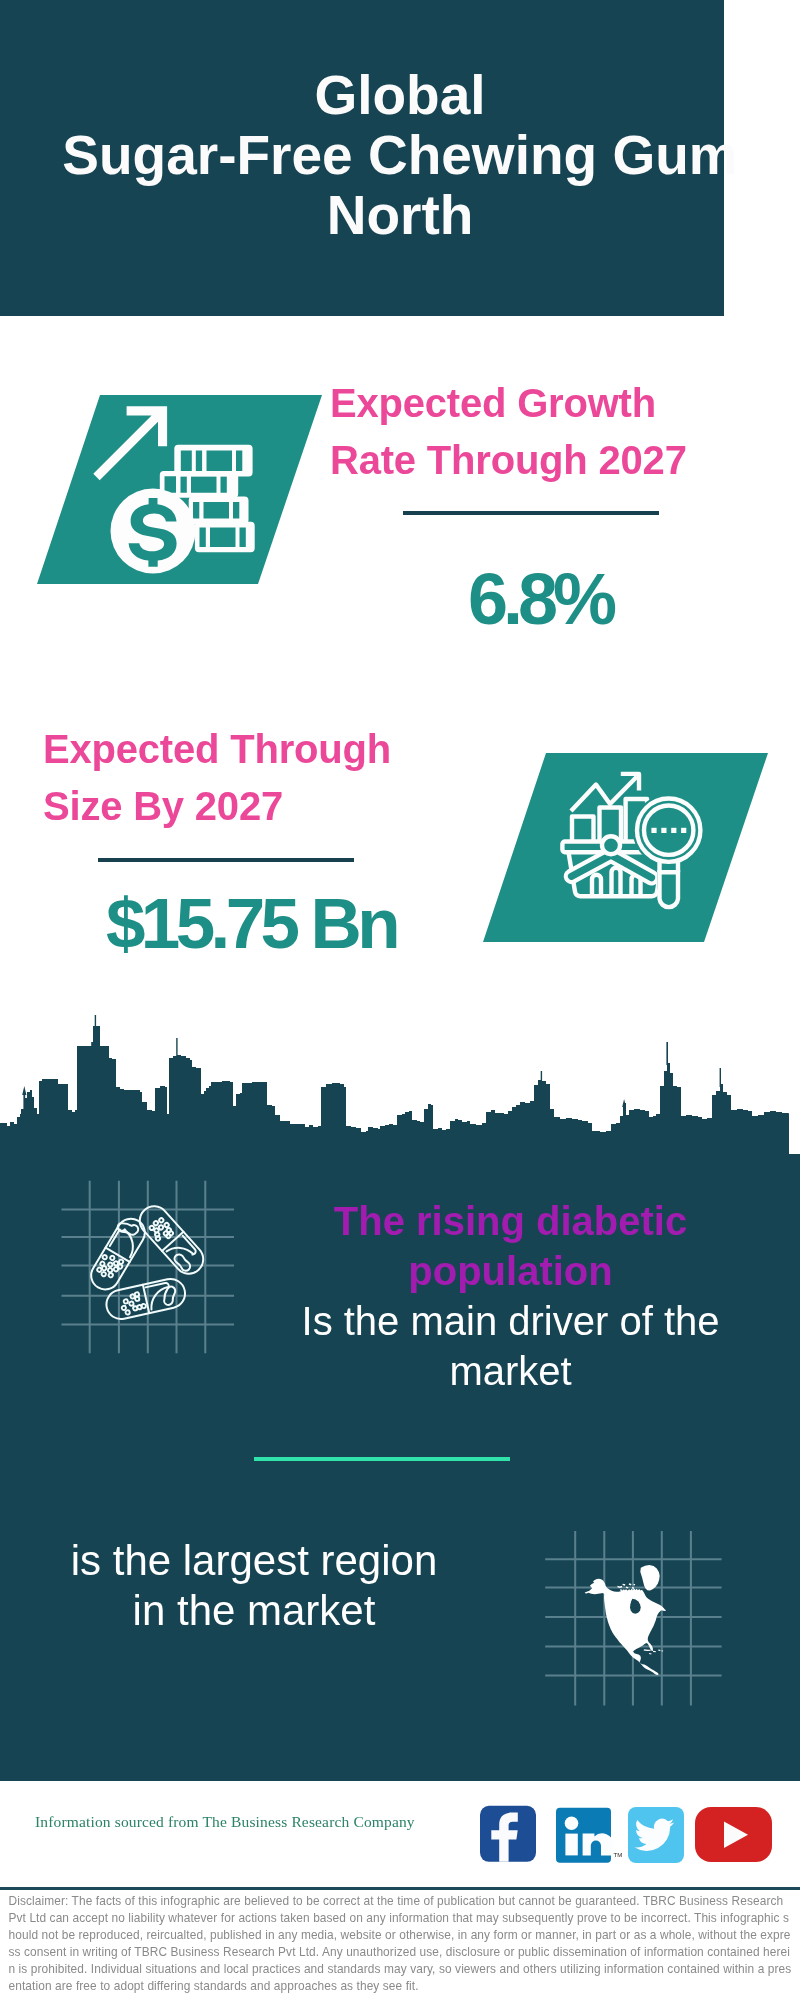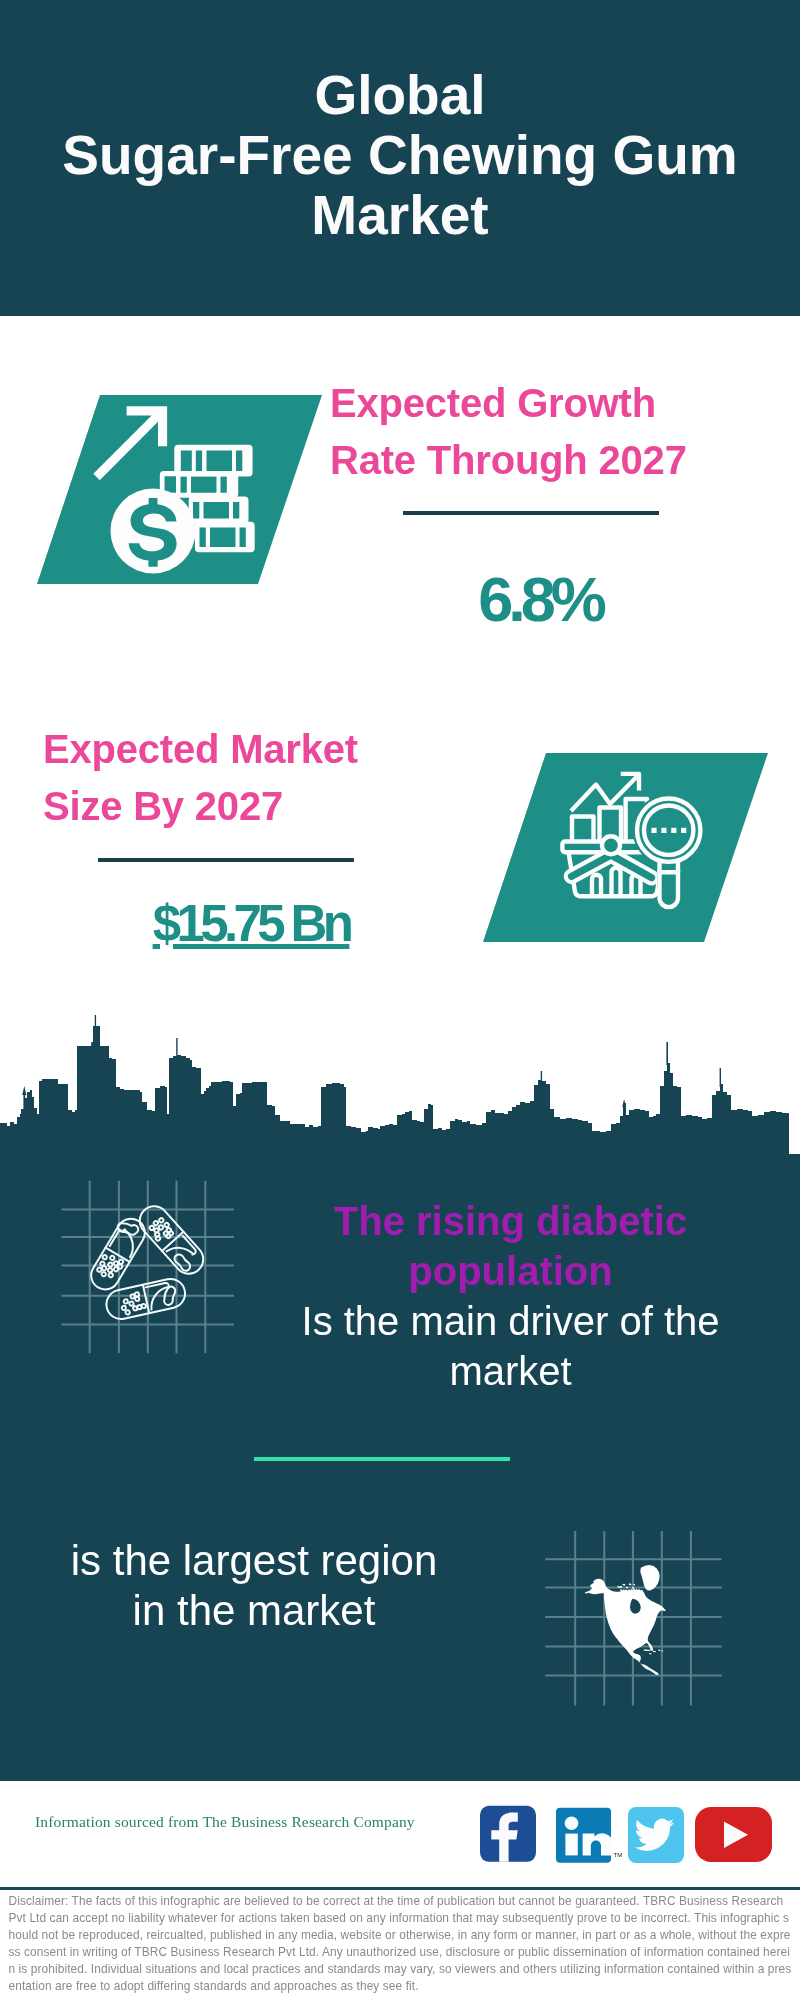--- a/index.html
+++ b/index.html
@@ -1,26 +1,26 @@
 <!DOCTYPE html>
 <html><head>
 <meta charset="utf-8">
 <title>Global Sugar-Free Chewing Gum Market</title>
 <style>
   html,body{margin:0;padding:0;}
   body{width:800px;height:2000px;background:#ffffff;font-family:"Liberation Sans",sans-serif;overflow:hidden;}
   .page{position:relative;width:800px;height:2000px;overflow:hidden;background:#fff;}
 
   
-  .header{position:absolute;left:0;top:0;width:800px;height:316px;background:#174453;}
+  .header{position:absolute;left:0;top:0;width:724px;height:316px;background:#174453;}
   .header-title{position:absolute;left:0;top:65px;width:800px;text-align:center;color:#fbfbfb;
      font-size:55px;font-weight:bold;line-height:60px;letter-spacing:0px;}
   .stat-title{position:absolute;color:#ec4899;font-size:40px;font-weight:bold;line-height:57px;text-align:left;letter-spacing:-0.2px;}
   .rule{position:absolute;height:4px;background:#17414f;}
-  .stat-value{position:absolute;color:#1e8f87;font-size:63px;font-weight:bold;text-align:center;line-height:96px;letter-spacing:-5px;}
+  .stat-value{position:absolute;color:#1e8f87;font-size:72px;font-weight:bold;text-align:center;line-height:96px;letter-spacing:-5px;}
 
   
   .darkbody{position:absolute;left:0;top:1154px;width:800px;height:627px;background:#174453;}
   .skyline{position:absolute;left:0;top:1015px;width:800px;height:139px;}
 
   .fact-head{color:#a21caf;font-weight:bold;}
   .fact-sub{color:#ffffff;font-weight:normal;}
   .fact{position:absolute;text-align:center;font-size:40px;line-height:50px;color:#fff;}
   .green-rule{position:absolute;height:4px;background:#2fe3aa;}
 
@@ -31,21 +31,21 @@
 </style>
 </head>
 <body>
 
 <div class="page">
 
   <div class="header">
     <div class="header-title">
       <div>Global</div>
       <div>Sugar-Free Chewing Gum</div>
-      <div>Market</div>
+      <div>North</div>
     </div>
   </div>
 
   <svg style="position:absolute;left:0px;top:380px;" width="360" height="220" viewBox="0 0 360 220">
     <polygon points="100,15 322,15 258,204 37,204" fill="#1e8f87"></polygon>
     <g fill="#fdfdfd">
 
       <path d="M126.6 26.2 h40.5 v40 h-9.1 v-24.4 l-58.3 58.4 -6.4 -6.4 58.3 -58.3 h-25 z"></path>
 
       <path d="M178.3 64.8 h70.3 a4 4 0 0 1 4 4 v23.6 a4 4 0 0 1 -4 4 h-70.3 a4 4 0 0 1 -4 -4 v-23.6 a4 4 0 0 1 4 -4 z
@@ -63,25 +63,25 @@
   </svg>
 
   <div class="stat-title" style="left:330px;top:375px;width:420px;">
     <div>Expected Growth</div>
     <div>Rate Through 2027</div>
   </div>
   <div class="rule" style="left:403px;top:511px;width:256px;"></div>
   <div class="stat-value" style="left:330px;top:551px;width:420px;">6.8%</div>
 
   <div class="stat-title" style="left:43px;top:721px;width:420px;">
-    <div>Expected Market</div>
+    <div>Expected Through</div>
     <div>Size By 2027</div>
   </div>
   <div class="rule" style="left:98px;top:858px;width:256px;"></div>
-  <div class="stat-value" style="left:41px;top:876px;width:420px;font-size:51px;letter-spacing:-4.6px;text-decoration:underline;">$15.75 Bn</div>
+  <div class="stat-value" style="left:41px;top:876px;width:420px;font-size:71px;letter-spacing:-4.6px;">$15.75 Bn</div>
 
   <svg style="position:absolute;left:446px;top:738px;" width="360" height="220" viewBox="0 0 360 220">
     <polygon points="100,15 322,15 258,204 37,204" fill="#1e8f87"></polygon>
     <g transform="translate(-7,-5)" fill="none" stroke="#fbfdfc" stroke-width="4.4" stroke-linejoin="round" stroke-linecap="butt">
 
       <polyline points="132,78 157,51.5 171,71 198,43.5"></polyline>
       <polyline points="181.8,40.9 200,40.9 200,57.5"></polyline>
 
       <path d="M133 108 v-24.5 h21.5 v24.5"></path>
       <path d="M160.5 108 v-33.5 h21.5 v33.5"></path>

